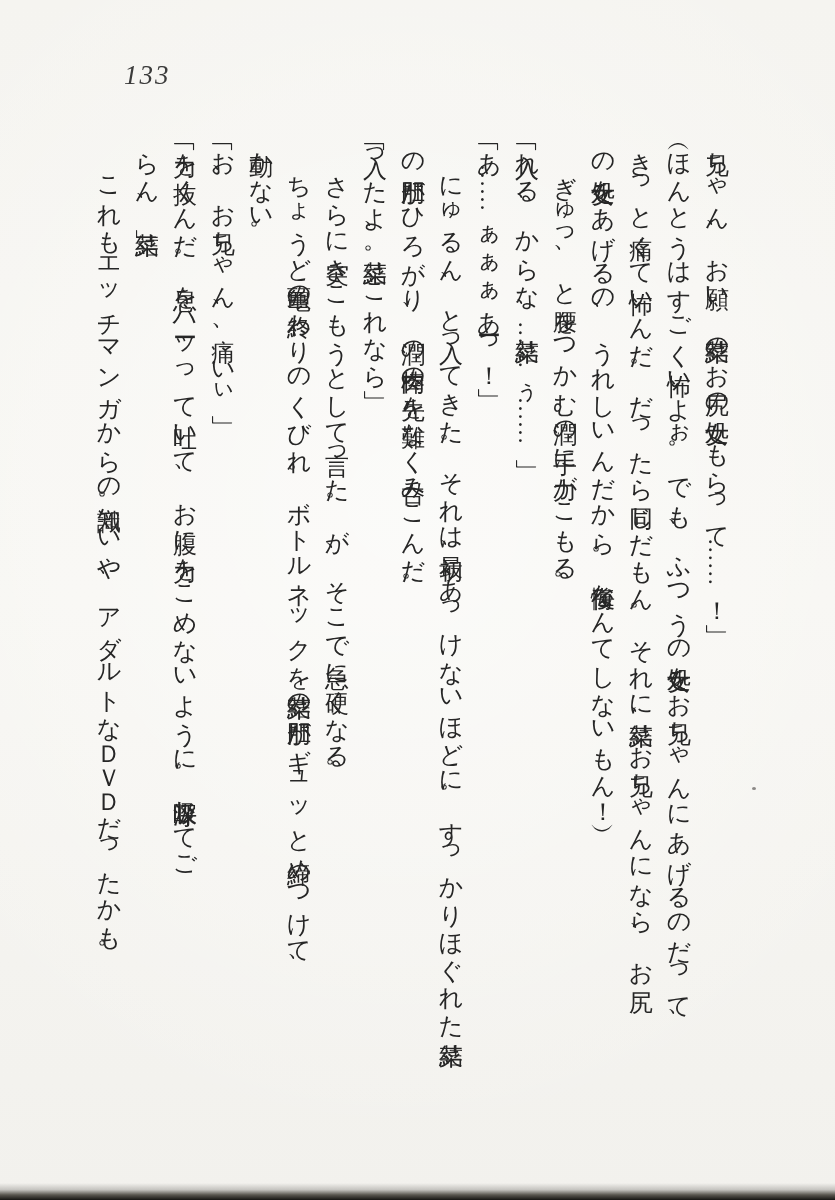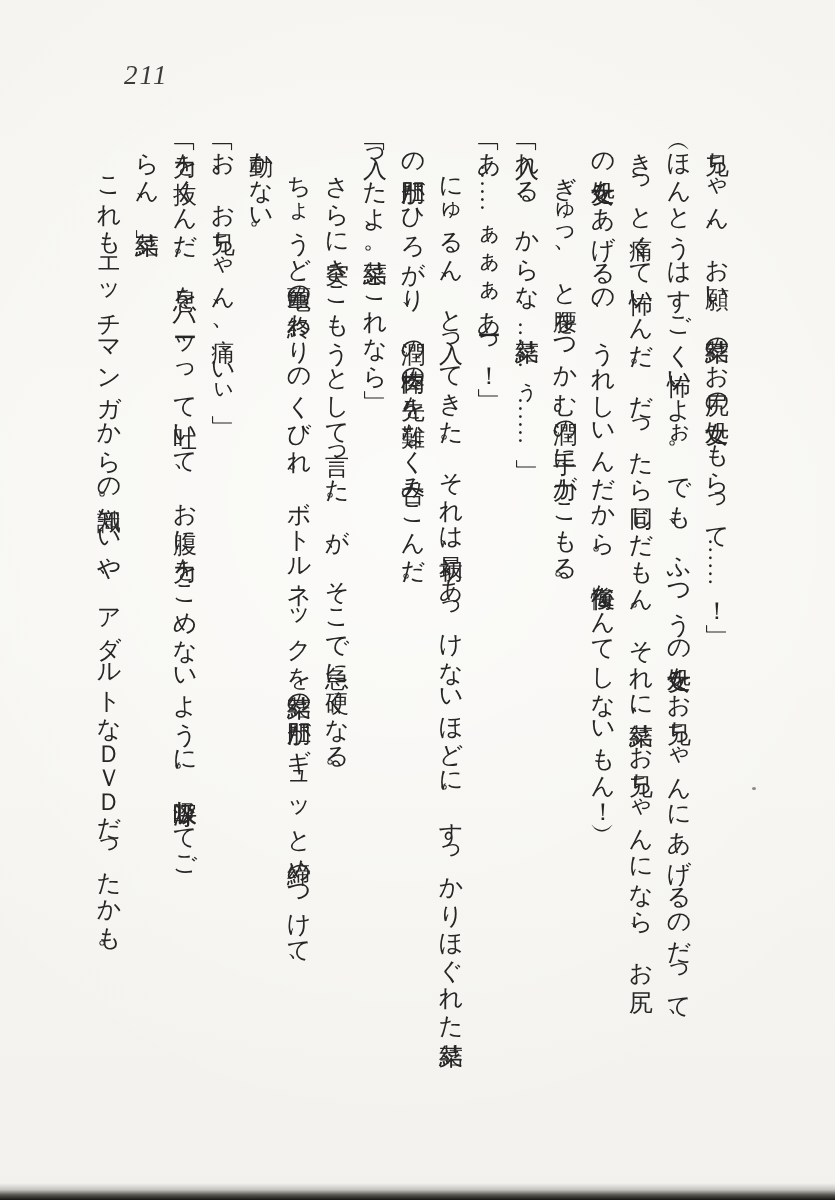--- a/index.html
+++ b/index.html
@@ -73,21 +73,21 @@
       rgba(110,108,104,0.35) 40%,
       #59564f 70%,
       #161513 100%);
   }
 </style>
 </head>
 <body>
 
 <div class="paper"></div>
 
-<div class="page-number">211</div>
+<div class="page-number">133</div>
 
 <div class="body-text">
   <p class="line">兄ちゃん、お願い、結菜のお尻の処女、もらって……！」</p>
   <p class="line">（ほんとうはすごく怖いよぉ。でも、ふつうの処女をお兄ちゃんにあげるのだって、</p>
   <p class="line">きっと痛くて怖いんだ。だったら同じだもん。それに結菜、お兄ちゃんになら、お尻</p>
   <p class="line">の処女をあげるの、うれしいんだから。後悔なんてしないもん！）</p>
   <p class="line indent">ぎゅっ、と腰をつかむ潤の手に力がこもる。</p>
   <p class="line">「入れる、からな、結菜……ぅ……」</p>
   <p class="line">「あ……ぁぁぁあーっ！」</p>
   <p class="line indent">にゅるん、と入ってきた。それは最初、あっけないほどに。すっかりほぐれた結菜</p>

